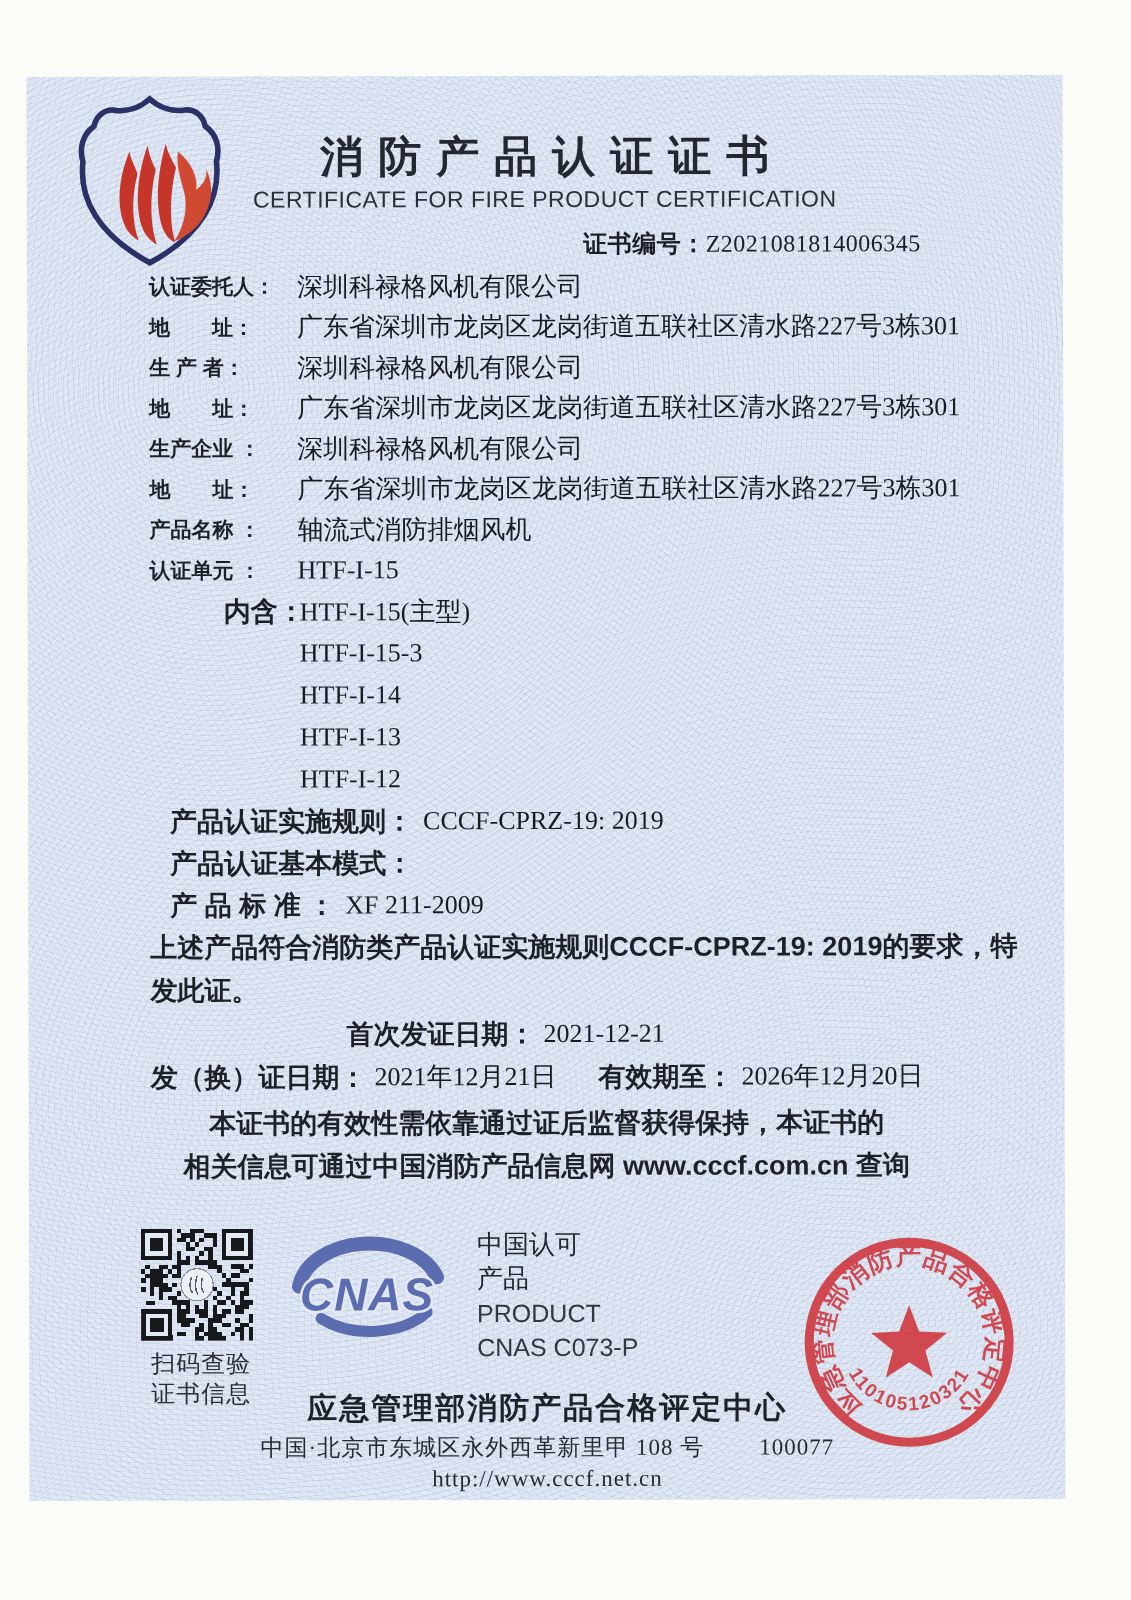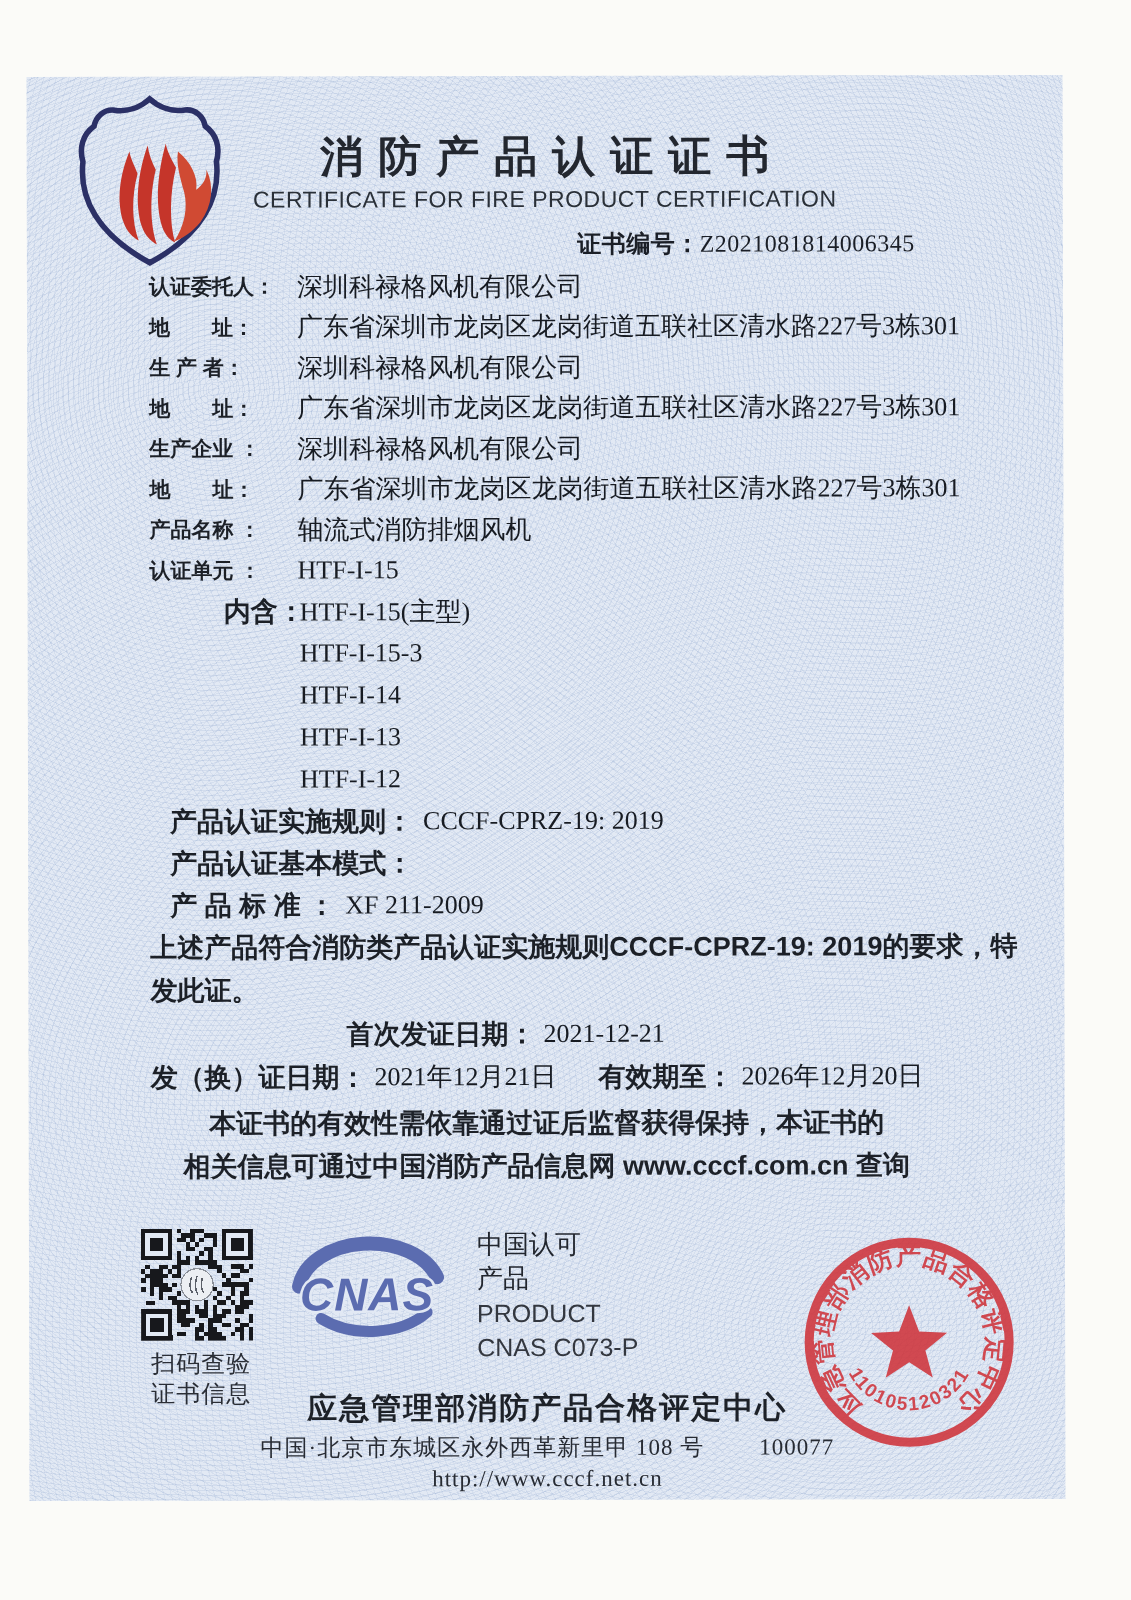--- a/index.html
+++ b/index.html
@@ -29,21 +29,21 @@
     position:absolute;left:0;right:0;top:52px;text-align:center;
     font-family:"Liberation Serif","DejaVu Serif",serif;
     font-size:43px;font-weight:bold;letter-spacing:15px;padding-left:15px;color:#23272f;
   }
   .subtitle{
     position:absolute;left:0;right:0;top:110px;text-align:center;
     font-family:"Liberation Sans","DejaVu Sans",sans-serif;
     font-size:23px;color:#2a3038;letter-spacing:.5px;
   }
   .certno{
-    position:absolute;right:148px;top:152px;
+    position:absolute;right:142px;top:152px;
     font-size:24px;color:#1b1f27;letter-spacing:.5px;
   }
   .certno .lbl{font-weight:bold;}
   
   .body{position:absolute;left:122px;top:190px;width:880px;}
   .frow{position:relative;height:40.5px;display:flex;align-items:center;}
   .frow .label{
     font-family:"Liberation Sans","DejaVu Sans",sans-serif;
     font-weight:bold;font-size:21px;white-space:pre;color:#1c2027;
   }

